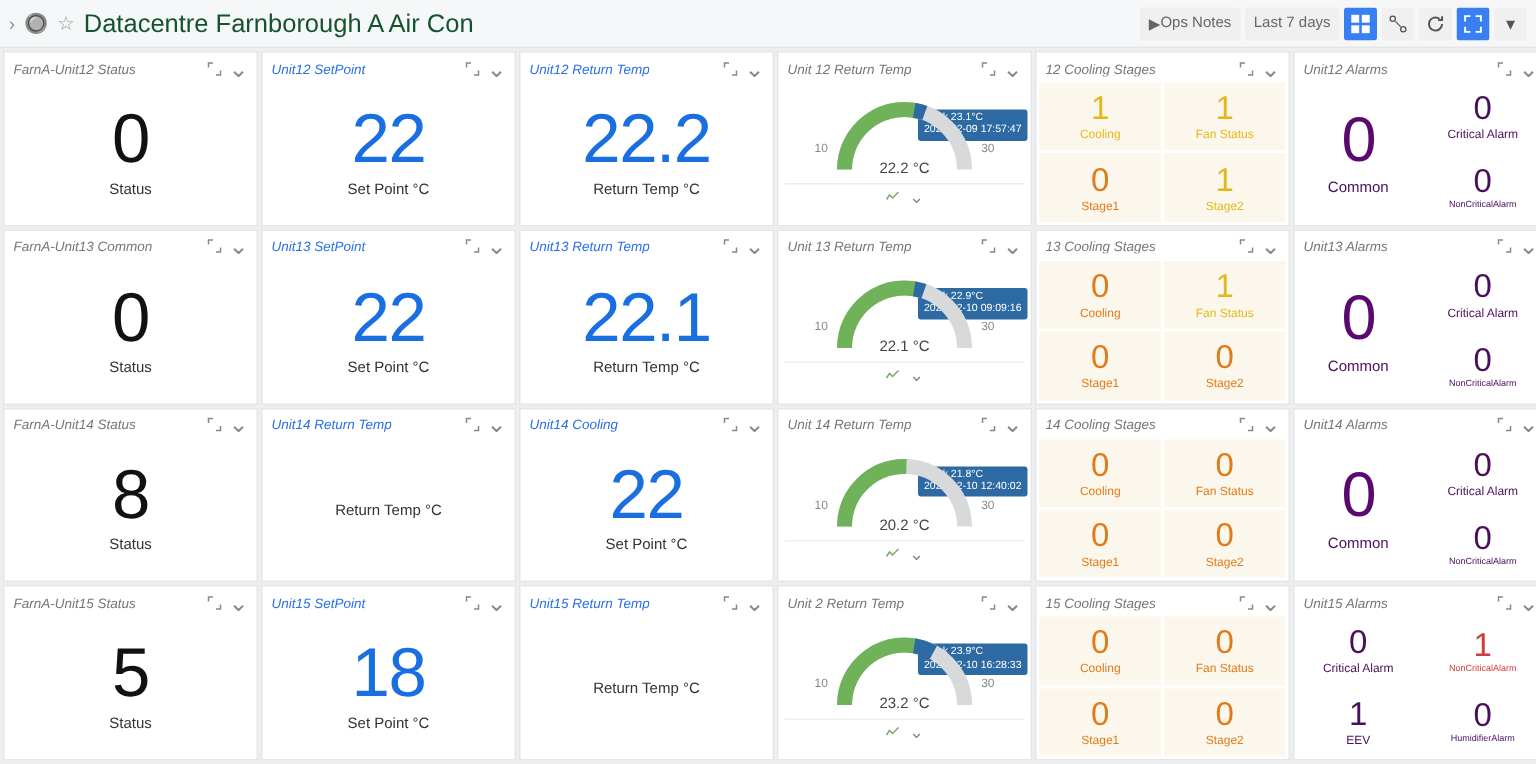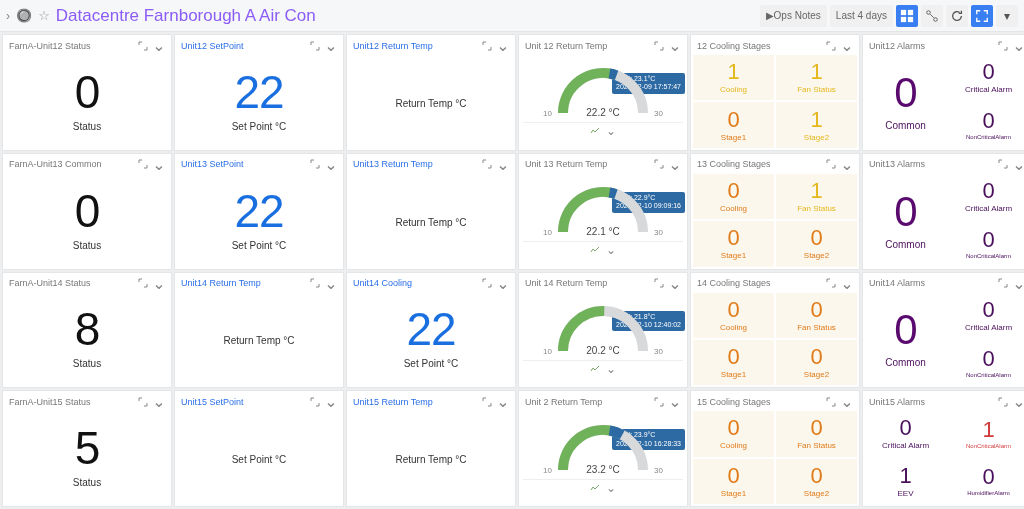--- a/index.html
+++ b/index.html
@@ -1,31 +1,31 @@
 <!DOCTYPE html>
 <html><head>
 <meta charset="utf-8">
 <style>
   * { box-sizing: border-box; margin: 0; padding: 0; }
   html, body { width: 1024px; height: 509px; overflow: hidden; font-family: -apple-system, "Segoe UI", Arial, sans-serif; background: #eceef0; color: #333; }
   
   .header { height: 32px; display: flex; align-items: center; padding: 0 6px; background: #f6f7f8; border-bottom: 1px solid #e4e5e7; }
   .header .left { display: flex; align-items: center; gap: 6px; }
-  .header .title { font-size: 17px; font-weight: 400; color: #8b5cf6; }
+  .header .title { font-size: 17px; font-weight: 400; color: #14532d; }
   .header .right { margin-left: auto; display: flex; align-items: center; gap: 3px; }
   .tb-btn { width: 22px; height: 22px; display: flex; align-items: center; justify-content: center; font-size: 12px; color: #555; border: 1px solid transparent; border-radius: 2px; background: #f0f0f0; }
   .tb-btn.active { background: #3a7ff2; color: #fff; }
   .tb-text { font-size: 10px; color: #666; padding: 0 6px; height: 22px; display: flex; align-items: center; background: #f0f0f0; border-radius: 2px; }
   .icon-svg { width: 14px; height: 14px; display: block; }
   .icon-svg-sm { width: 10px; height: 10px; display: block; }
   
   .board { display: grid; grid-template-rows: repeat(4, 1fr); grid-template-columns: 170px 170px 170px 170px 170px 170px; gap: 2px; padding: 2px; height: calc(509px - 32px); }
   .panel { background: #fff; border: 1px solid #e5e6e8; display: flex; flex-direction: column; position: relative; }
   .p-head { display: flex; align-items: center; padding: 3px 6px 0 6px; height: 18px; }
-  .p-title { font-size: 9px; font-weight: 500; white-space: nowrap; overflow: hidden; text-overflow: ellipsis; }
+  .p-title { font-size: 9px; font-weight: 500; white-space: nowrap; overflow: hidden; text-overflow: ellipsis; font-style: italic; }
   .p-title.blue { color: #2a6fe8; }
   .p-title.grey { color: #777; }
   .p-tools { margin-left: auto; display: flex; align-items: center; gap: 4px; }
   .p-tool { width: 12px; height: 12px; display: flex; align-items: center; justify-content: center; color: #888; }
   .p-body { flex: 1; display: flex; flex-direction: column; align-items: center; justify-content: center; padding: 2px 4px 4px 4px; min-height: 0; }
   .big-val { font-size: 46px; font-weight: 500; line-height: 1; letter-spacing: -1px; }
   .big-blue { color: #1a6fe0; }
   .big-black { color: #111; }
   .big-purple { color: #5a0a6e; }
   .sub-label { font-size: 10px; color: #333; margin-top: 6px; }
@@ -40,41 +40,41 @@
   .c-red { color: #d23b3b; }
   .c-micro { font-size: 6px; }
   
   .alarm-split { flex: 1; display: grid; grid-template-columns: 1fr 1fr; gap: 2px; width: 100%; padding: 2px; min-height: 0; }
   .alarm-left { display: flex; flex-direction: column; align-items: center; justify-content: center; background: #fff; }
   .alarm-right { display: grid; grid-template-rows: 1fr 1fr; gap: 2px; }
   .alarm-right .cell { background: #fff; }
   .gauge-box { position: relative; width: 120px; height: 55px; }
   .gauge-svg { position: absolute; top: 0; left: 0; }
   .gauge-center { position: absolute; bottom: 0; left: 50%; transform: translateX(-50%); font-size: 10px; color: #444; }
-  .gauge-min, .gauge-max { position: absolute; bottom: 0; font-size: 8px; color: #888; }
+  .gauge-min, .gauge-max { position: absolute; bottom: 15px; font-size: 8px; color: #888; }
   .gauge-min { left: 0; }
   .gauge-max { right: 0; }
   .peak-badge { position: absolute; top: 20px; right: 2px; background: #2d6aa3; color: #fff; font-size: 7px; padding: 2px 4px; line-height: 1.2; border-radius: 2px; text-align: left; }
   .mini-bar { display: flex; align-items: center; gap: 6px; border-top: 1px solid #eee; width: 100%; margin-top: 4px; padding-top: 2px; justify-content: center; }
   .mini-ic { width: 10px; height: 10px; color: #8a8; }
   .chev-down { color: #888; font-size: 12px; line-height: 1; }
 </style>
 </head>
 <body>
 
 <div class="header">
   <div class="left">
     <span style="color:#888;font-size:12px;">›</span>
     <span style="font-size:13px;">🔘</span>
     <span style="color:#999;font-size:13px;">☆</span>
     <span class="title">Datacentre Farnborough A Air Con</span>
   </div>
   <div class="right">
     <span class="tb-text">▶ <span>Ops Notes</span></span>
-    <span class="tb-text">Last 4 days</span>
+    <span class="tb-text">Last 7 days</span>
     <span class="tb-btn active">
         <svg class="icon-svg" viewBox="0 0 16 16">
           <rect x="1" y="1" width="6" height="6" fill="currentColor"></rect>
           <rect x="9" y="1" width="6" height="6" fill="currentColor"></rect>
           <rect x="1" y="9" width="6" height="6" fill="currentColor"></rect>
           <rect x="9" y="9" width="6" height="6" fill="currentColor"></rect>
         </svg>
       </span>
     <span class="tb-btn">
         <svg class="icon-svg" viewBox="0 0 16 16" fill="none" stroke="currentColor">
@@ -139,20 +139,21 @@
         <div class="p-tools">
   <span class="p-tool">
             <svg class="icon-svg-sm" viewBox="0 0 10 10" stroke="currentColor" fill="none">
               <path d="M1 4V1h3M9 6v3H6"></path>
             </svg>
           </span>
   <span class="p-tool">⌄</span>
 </div>
       </div>
     <div class="p-body">
+      <div class="big-val big-blue">22.2</div>
       <div class="sub-label">Return Temp °C</div>
     </div>
   </div>
     <div class="panel">
     <div class="p-head">
         <span class="p-title grey">Unit 12 Return Temp</span>
         <div class="p-tools">
   <span class="p-tool">
             <svg class="icon-svg-sm" viewBox="0 0 10 10" stroke="currentColor" fill="none">
               <path d="M1 4V1h3M9 6v3H6"></path>
@@ -283,20 +284,21 @@
         <div class="p-tools">
   <span class="p-tool">
             <svg class="icon-svg-sm" viewBox="0 0 10 10" stroke="currentColor" fill="none">
               <path d="M1 4V1h3M9 6v3H6"></path>
             </svg>
           </span>
   <span class="p-tool">⌄</span>
 </div>
       </div>
     <div class="p-body">
+      <div class="big-val big-blue">22.1</div>
       <div class="sub-label">Return Temp °C</div>
     </div>
   </div>
     <div class="panel">
     <div class="p-head">
         <span class="p-title grey">Unit 13 Return Temp</span>
         <div class="p-tools">
   <span class="p-tool">
             <svg class="icon-svg-sm" viewBox="0 0 10 10" stroke="currentColor" fill="none">
               <path d="M1 4V1h3M9 6v3H6"></path>
@@ -554,20 +556,21 @@
         <div class="p-tools">
   <span class="p-tool">
             <svg class="icon-svg-sm" viewBox="0 0 10 10" stroke="currentColor" fill="none">
               <path d="M1 4V1h3M9 6v3H6"></path>
             </svg>
           </span>
   <span class="p-tool">⌄</span>
 </div>
       </div>
     <div class="p-body">
+      <div class="big-val big-blue">18</div>
       <div class="sub-label">Set Point °C</div>
     </div>
   </div>
     <div class="panel">
     <div class="p-head">
         <span class="p-title blue">Unit15 Return Temp</span>
         <div class="p-tools">
   <span class="p-tool">
             <svg class="icon-svg-sm" viewBox="0 0 10 10" stroke="currentColor" fill="none">
               <path d="M1 4V1h3M9 6v3H6"></path>

